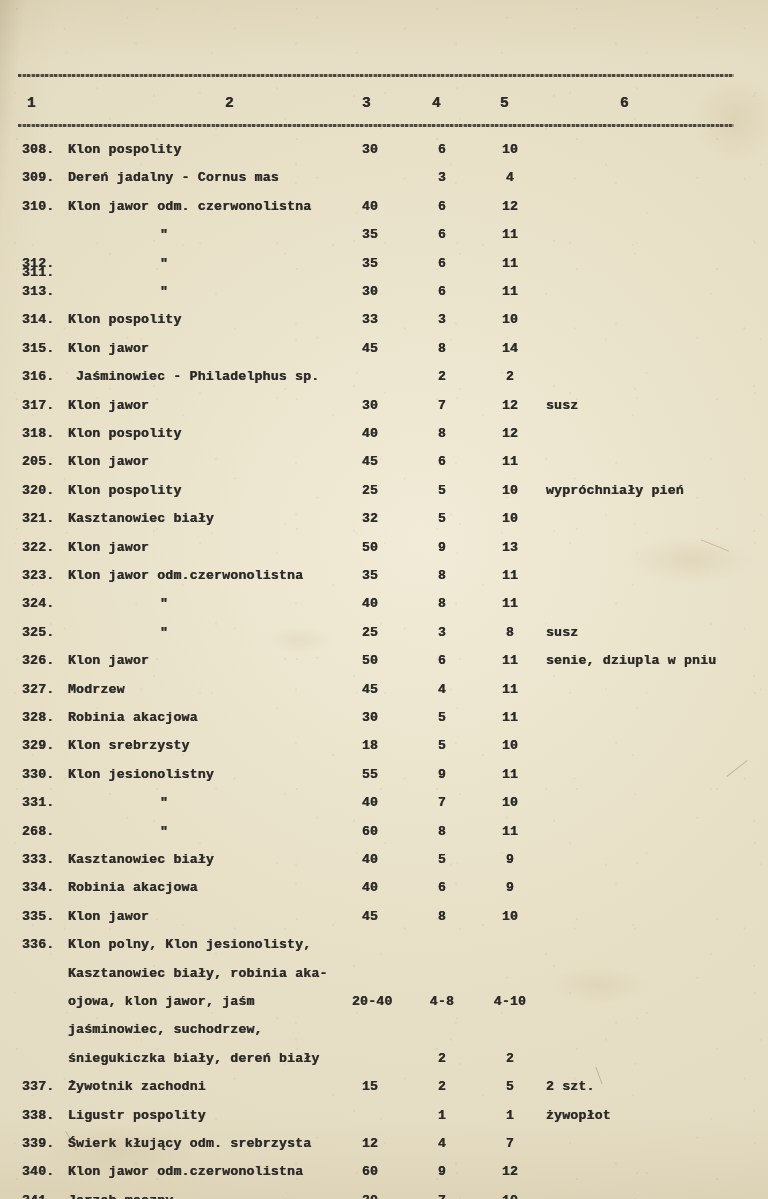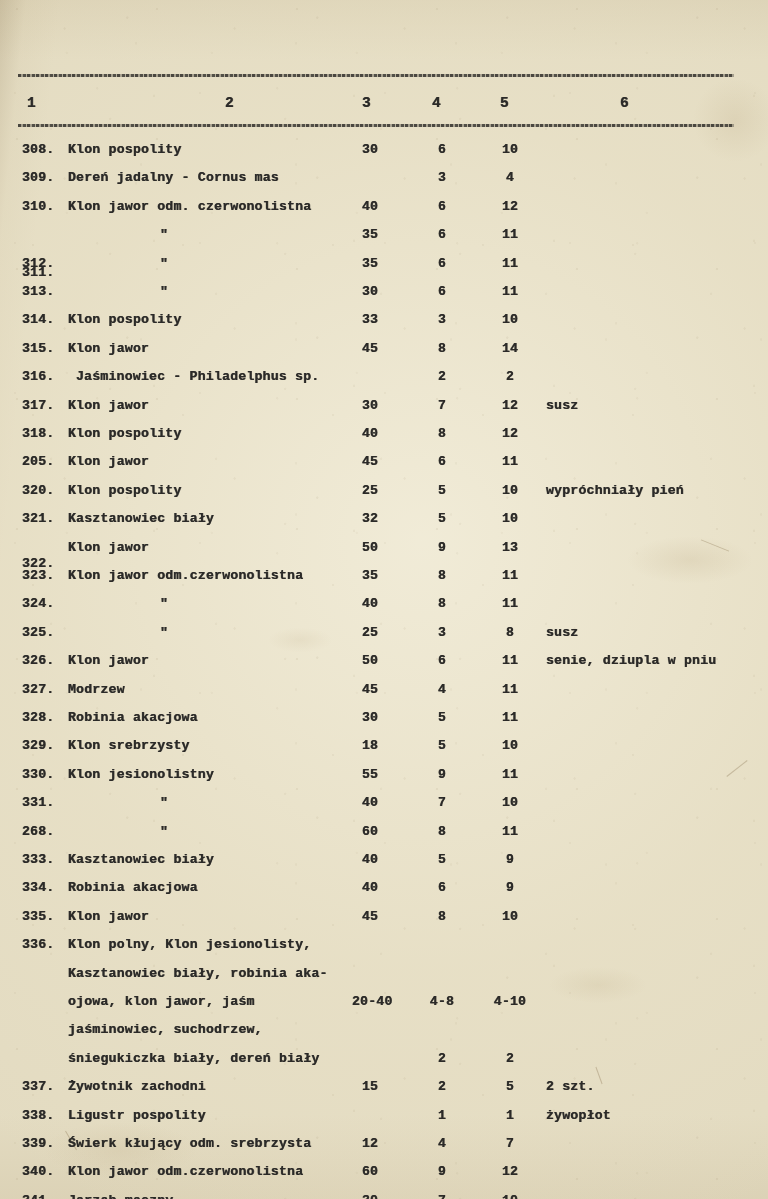--- a/index.html
+++ b/index.html
@@ -232,21 +232,21 @@
         <div class="typed c-6" style="left: 546px; top: 0px;">wypróchniały pień</div>
       </div>
       <div class="row" style="top: 511.2px;">
         <div class="typed c-no" style="left: 22px; top: 0px;">321.</div>
         <div class="typed c-name" style="left: 68px; top: 0px;">Kasztanowiec biały</div>
         <div class="typed c-3" style="width: 36px; left: 352px; top: 0px;">32</div>
         <div class="typed c-4" style="width: 36px; left: 424px; top: 0px;">5</div>
         <div class="typed c-5" style="width: 36px; left: 492px; top: 0px;">10</div>
       </div>
       <div class="row" style="top: 539.6px;">
-        <div class="typed c-no" style="left: 22px; top: 16px; font-family: Liberation Mono, monospace;">322.</div>
+        <div class="typed c-no" style="left: 22px; top: 0px; font-family: Liberation Mono, monospace;">322.</div>
         <div class="typed c-name" style="left: 68px; top: 0px;">Klon jawor</div>
         <div class="typed c-3" style="width: 36px; left: 352px; top: 0px;">50</div>
         <div class="typed c-4" style="width: 36px; left: 424px; top: 0px;">9</div>
         <div class="typed c-5" style="width: 36px; left: 492px; top: 0px;">13</div>
       </div>
       <div class="row" style="top: 568px;">
         <div class="typed c-no" style="left: 22px; top: 0px;">323.</div>
         <div class="typed c-name" style="left: 68px; top: 0px;">Klon jawor odm.czerwonolistna</div>
         <div class="typed c-3" style="width: 36px; left: 352px; top: 0px;">35</div>
         <div class="typed c-4" style="width: 36px; left: 424px; top: 0px;">8</div>

